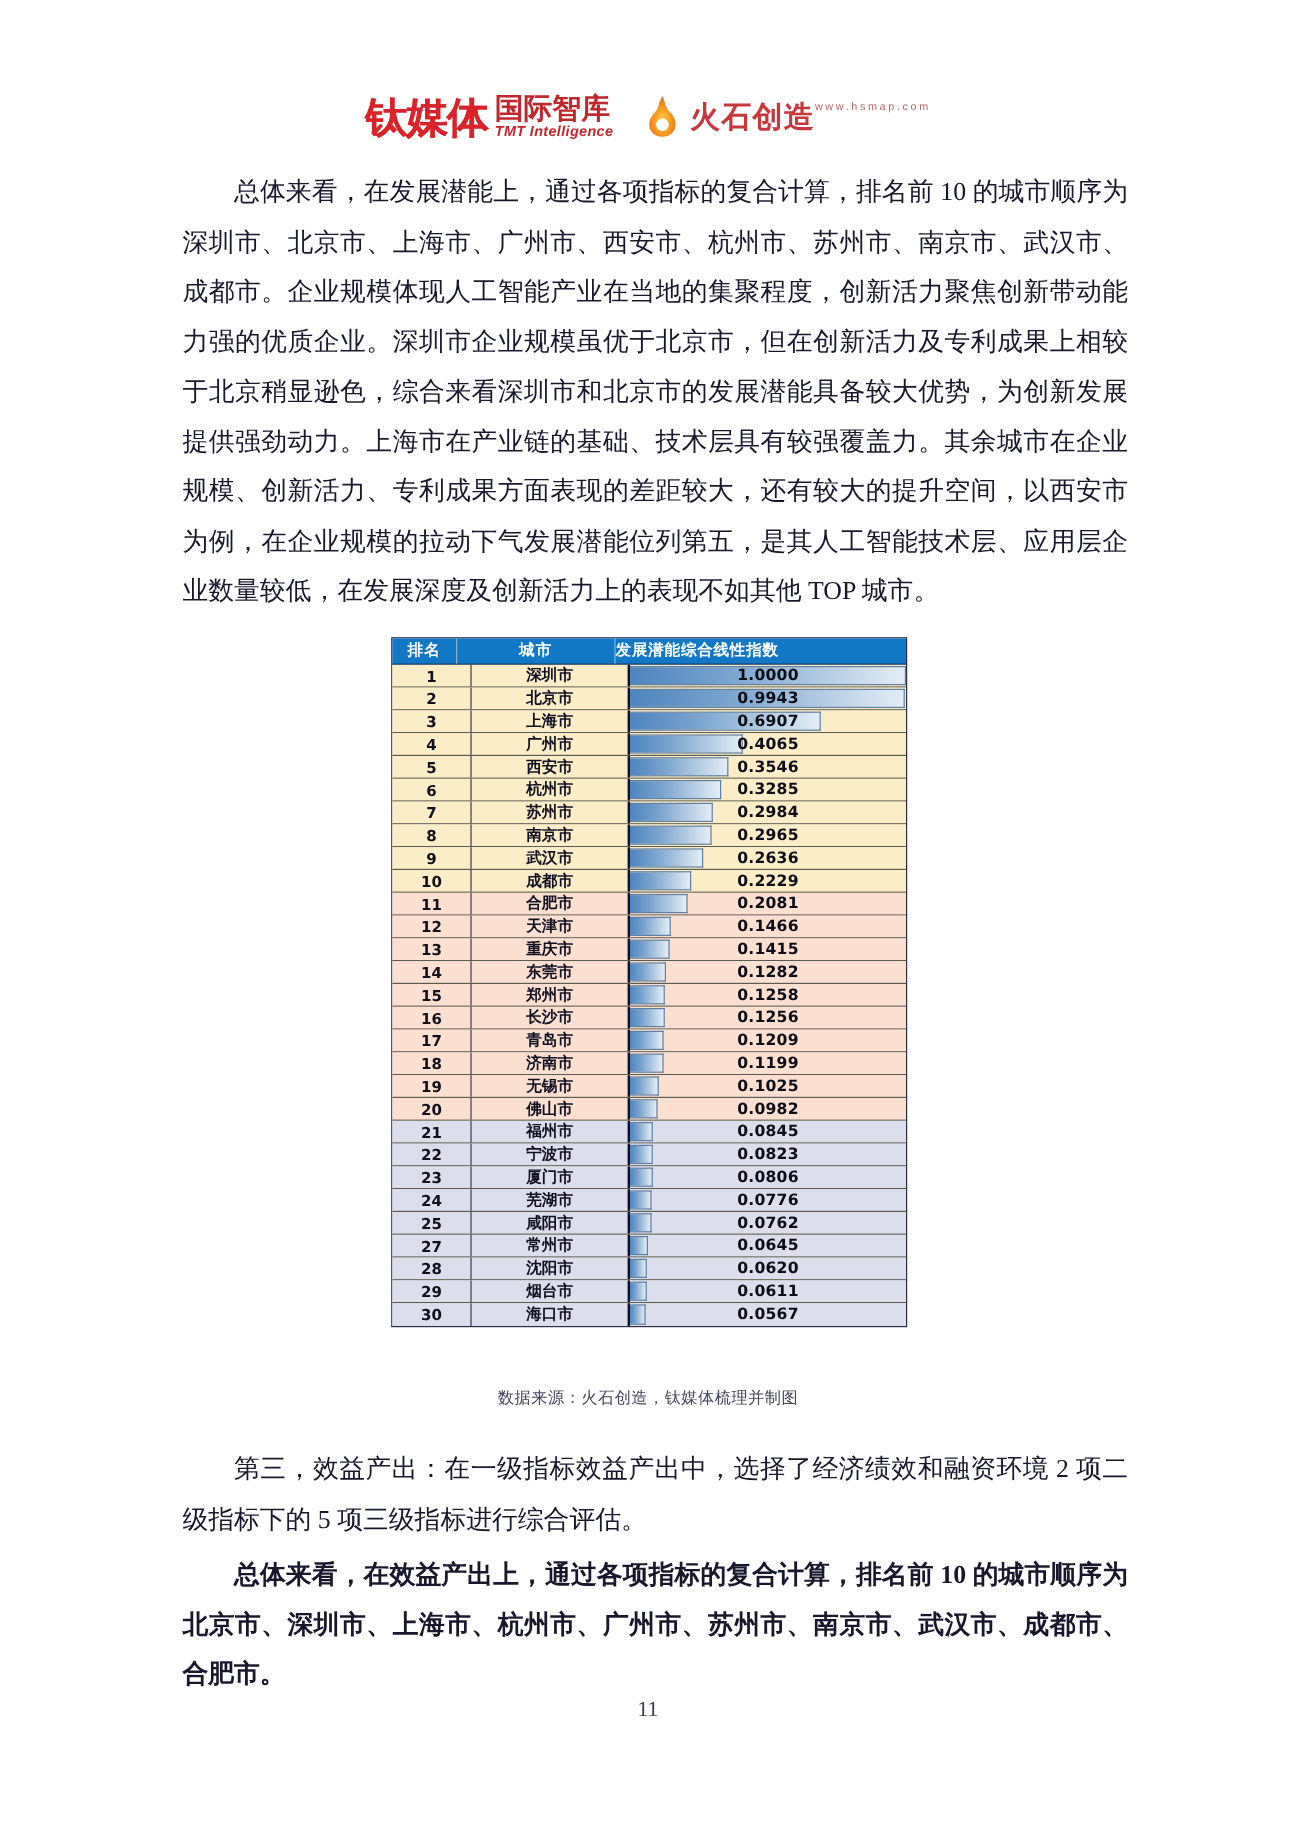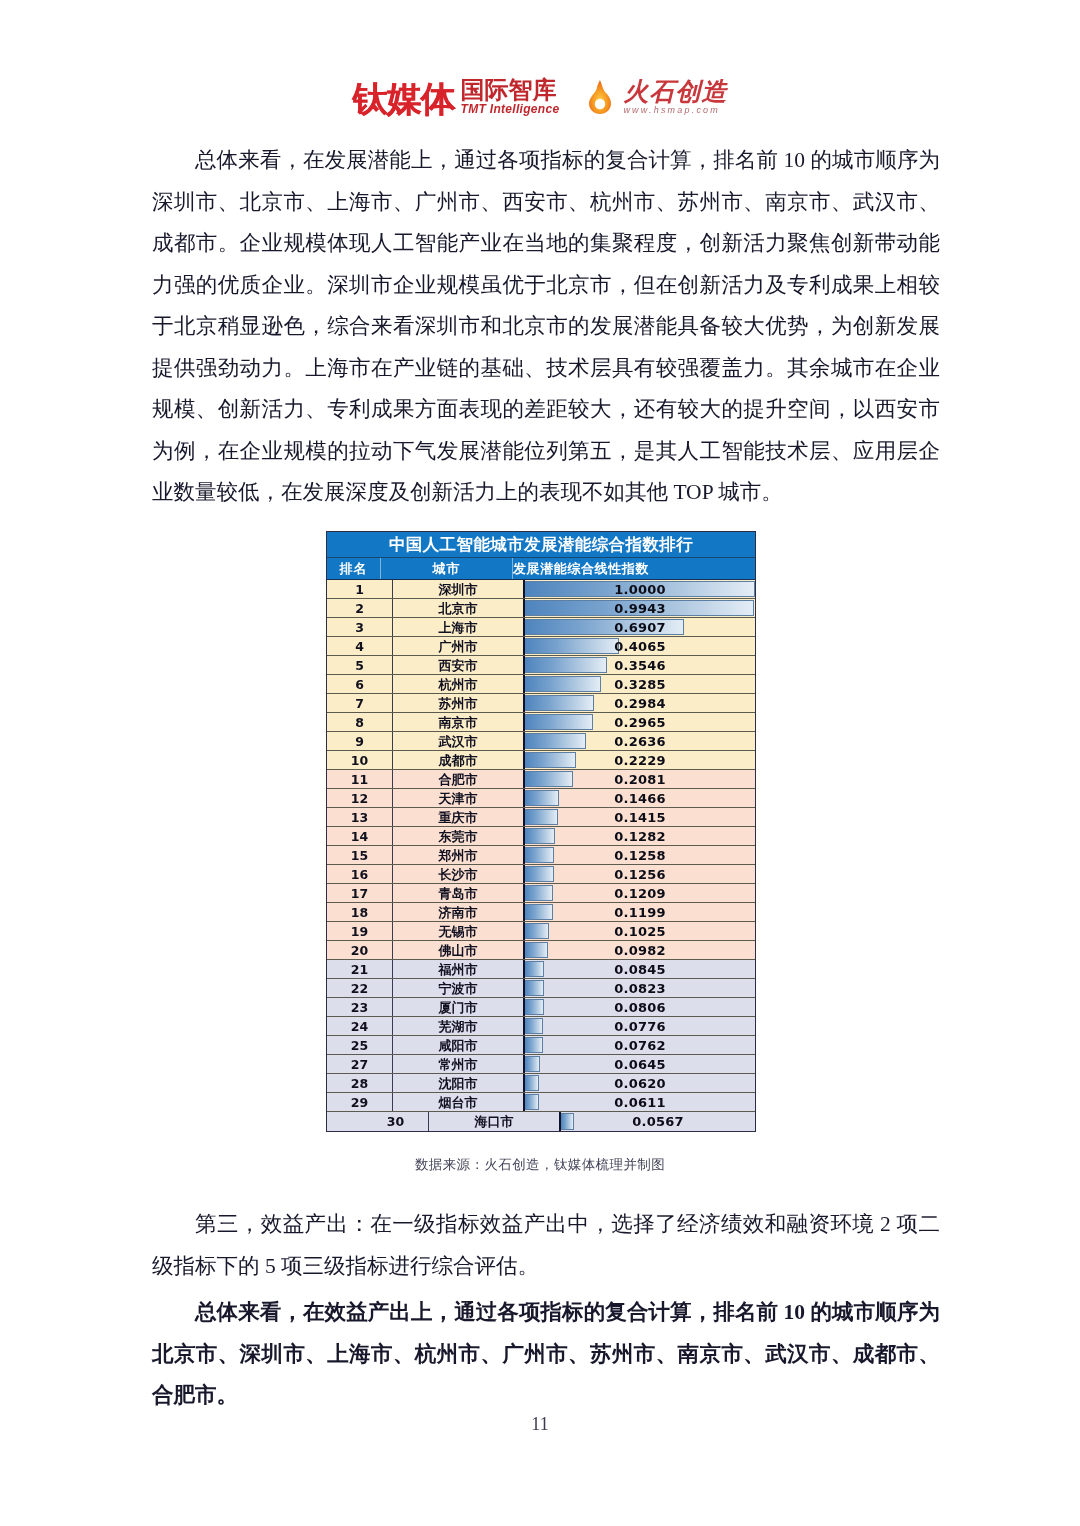--- a/index.html
+++ b/index.html
@@ -79,22 +79,21 @@
     gap: 8px;
   }
   .flame {
     width: 30px;
     height: 36px;
     position: relative;
   }
   .flame svg { display: block; }
   .logo-hs-txt {
     display: flex;
-    flex-direction: column;
-    font-style: italic;
+    flex-direction: row;
   }
   .logo-hs-cn {
     font-family: "DejaVu Sans", sans-serif;
     font-weight: bold;
     font-size: 25px;
     line-height: 27px;
     color: #c8373c;
     letter-spacing: 1px;
   }
   .logo-hs-url {
@@ -175,21 +174,21 @@
     letter-spacing: 0.6px;
   }
 
   .trow {
     display: flex;
     height: 19px;
     line-height: 19px;
     border-bottom: 1px solid #5b5b50;
     box-sizing: border-box;
   }
-  .trow:last-child { border-bottom: none; padding-left: 36px; }
+  .trow:last-child { border-bottom: none; }
 
   .td-rank {
     width: 66px;
     text-align: center;
     font-weight: bold;
     font-size: 12.5px;
     color: #11111e;
     border-right: 1px solid #3b3b50;
     box-sizing: border-box;
   }
@@ -294,21 +293,20 @@
     </div>
 
   </div>
 
   <div class="bodytext para-1">
     <span class="indent">总体来看，在发展潜能上，通过各项指标的复合计算，排名前 10 的城市顺序为深圳市、北京市、上海市、广州市、西安市、杭州市、苏州市、南京市、武汉市、成都市。企业规模体现人工智能产业在当地的集聚程度，创新活力聚焦创新带动能力强的优质企业。深圳市企业规模虽优于北京市，但在创新活力及专利成果上相较于北京稍显逊色，综合来看深圳市和北京市的发展潜能具备较大优势，为创新发展提供强劲动力。上海市在产业链的基础、技术层具有较强覆盖力。其余城市在企业规模、创新活力、专利成果方面表现的差距较大，还有较大的提升空间，以西安市为例，在企业规模的拉动下气发展潜能位列第五，是其人工智能技术层、应用层企业数量较低，在发展深度及创新活力上的表现不如其他 TOP 城市。</span>
   </div>
 
   <div class="rank-table">
 
-    <div class="tbl-title">中国人工智能城市发展潜能综合指数排行</div>
 
     <div class="tbl-head">
       <div class="th-rank">排名</div>
       <div class="th-city">城市</div>
       <div class="th-index">发展潜能综合线性指数</div>
     </div>
 
     <div id="tbody">
         <div class="trow grp-a">
           <div class="td-rank">1</div>

